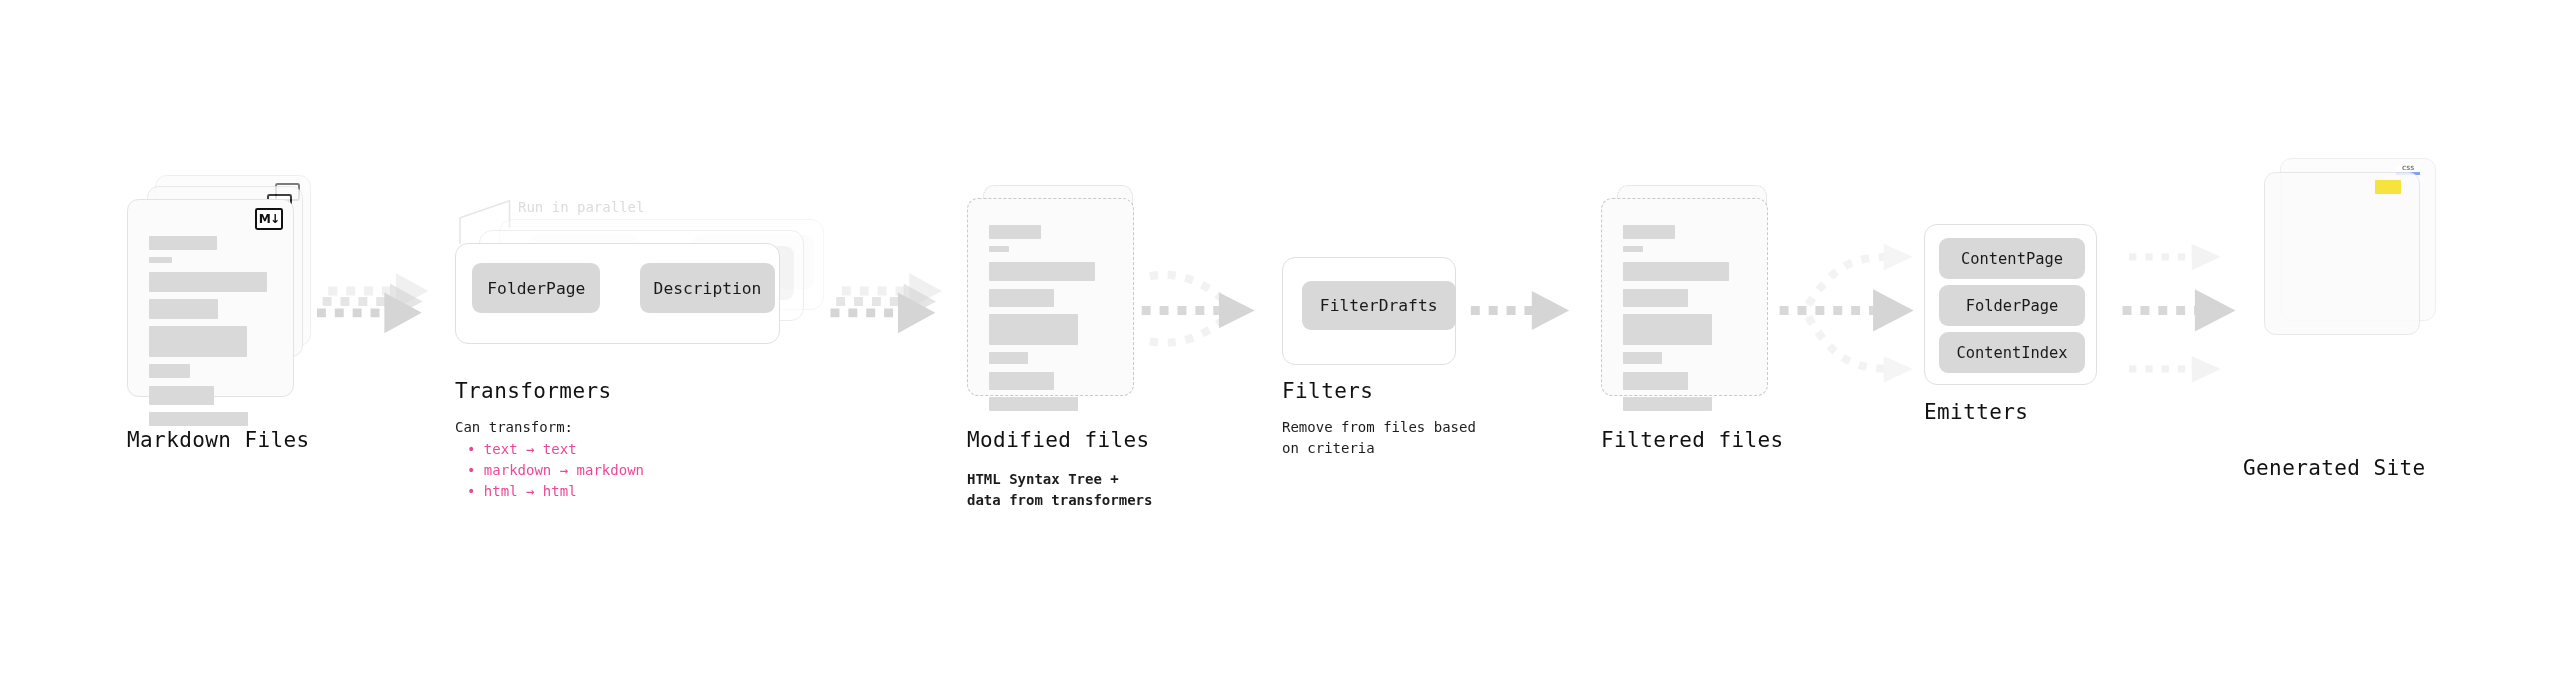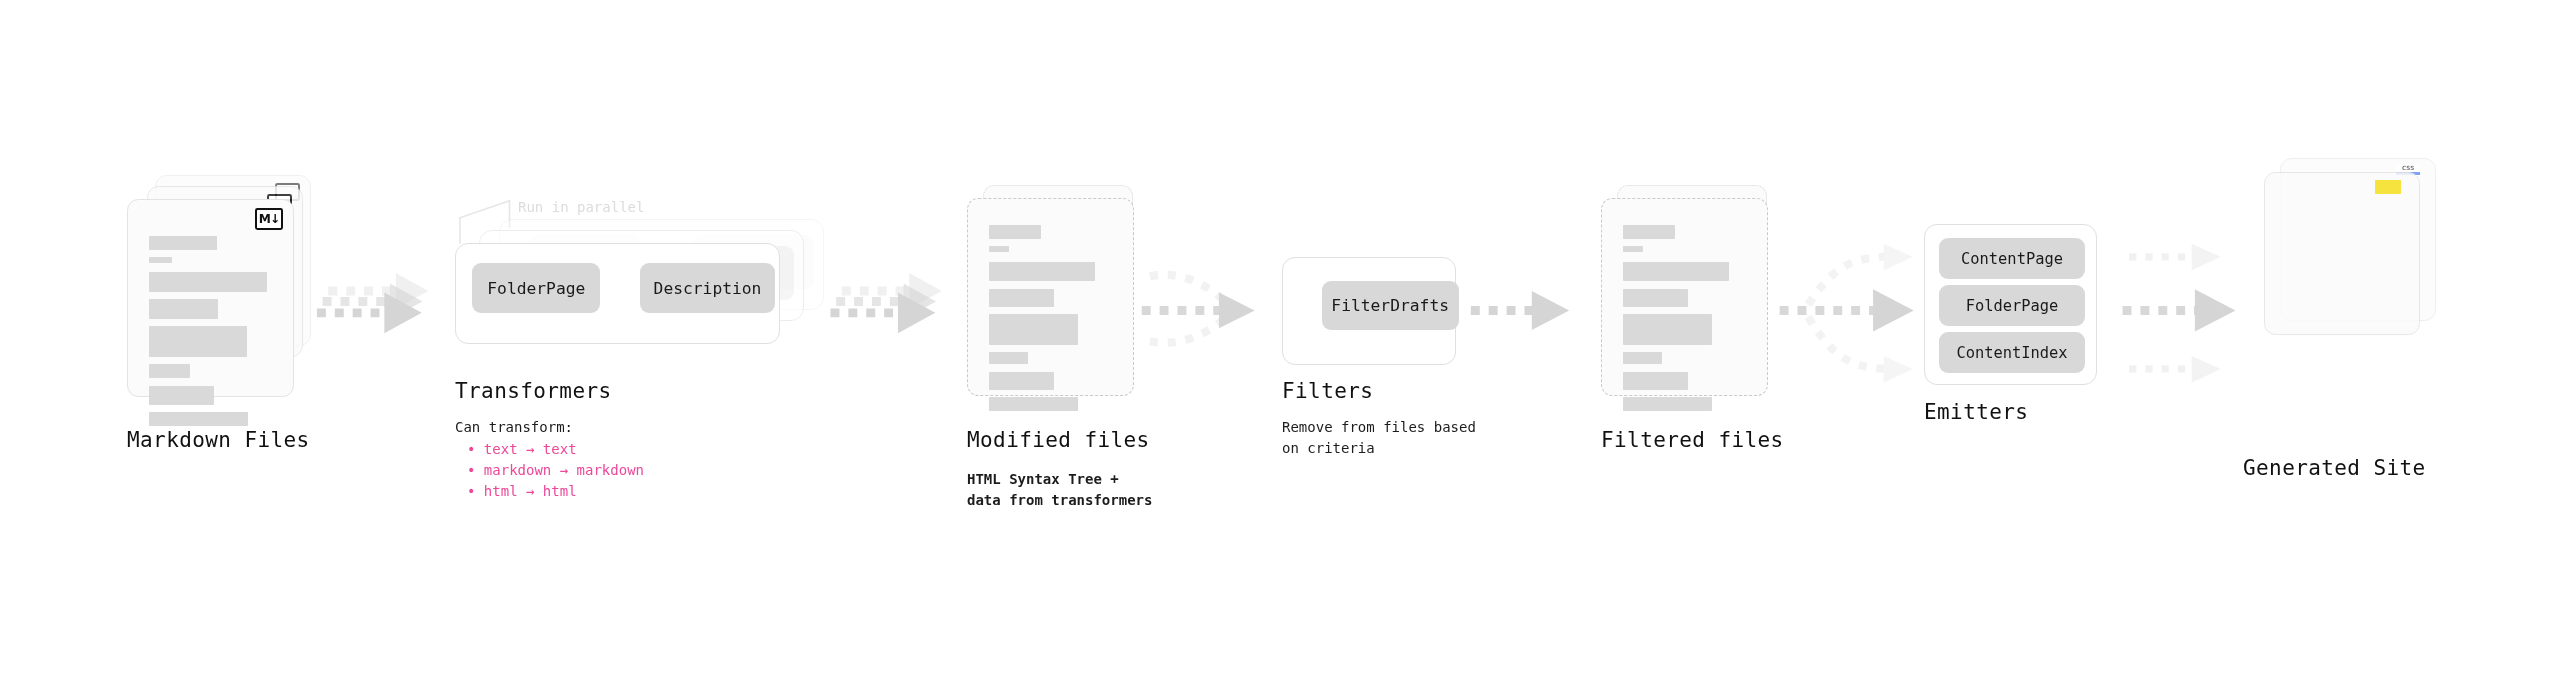--- a/index.html
+++ b/index.html
@@ -270,21 +270,21 @@
         </div>
       </div>
     </div>
   </div>
   <div class="caption" style="left:967px;top:428px;">Modified files</div>
   <div class="subcaption" style="left:967px;top:469px;font-weight:bold;">HTML Syntax Tree +
 data from transformers</div>
 
   <div class="node" style="left:1282px;top:257px;">
     <div class="panel" style="left:0;top:0;width:174px;height:108px;">
-      <div class="chip" style="left:18.7px;top:23px;width:137px;height:49px;margin-left:20px;">FilterDrafts</div>
+      <div class="chip" style="left:18.7px;top:23px;width:154px;height:49px;">FilterDrafts</div>
     </div>
   </div>
   <div class="caption" style="left:1282px;top:379px;">Filters</div>
   <div class="subcaption" style="left:1282px;top:417px;">Remove from files based
 on criteria</div>
 
   <div class="node" style="left:1601px;top:185px;">
     <div class="doc-stack" style="width:187px;height:236px;">
       <div class="doc dotted" style="left:16.3px;top:0;width:150px;height:163px;opacity:.8;"></div>
       <div class="doc dashed" style="left:0px;top:13px;width:167px;height:198px;">

